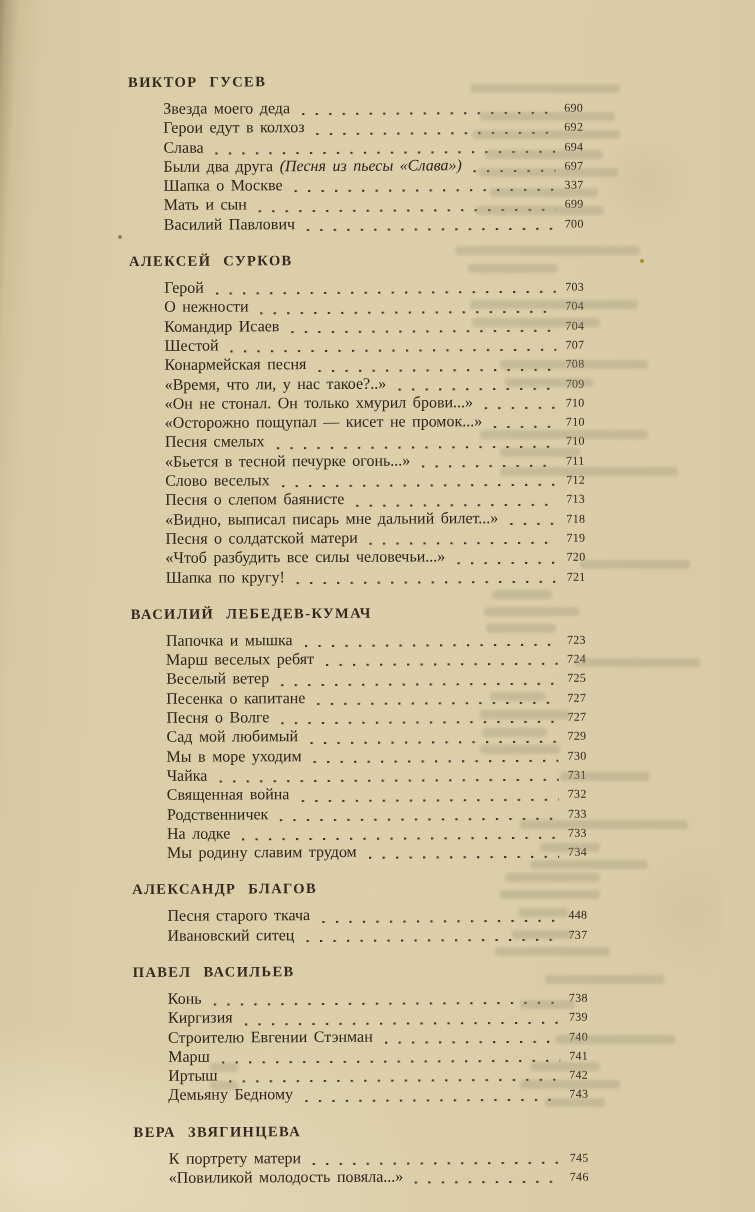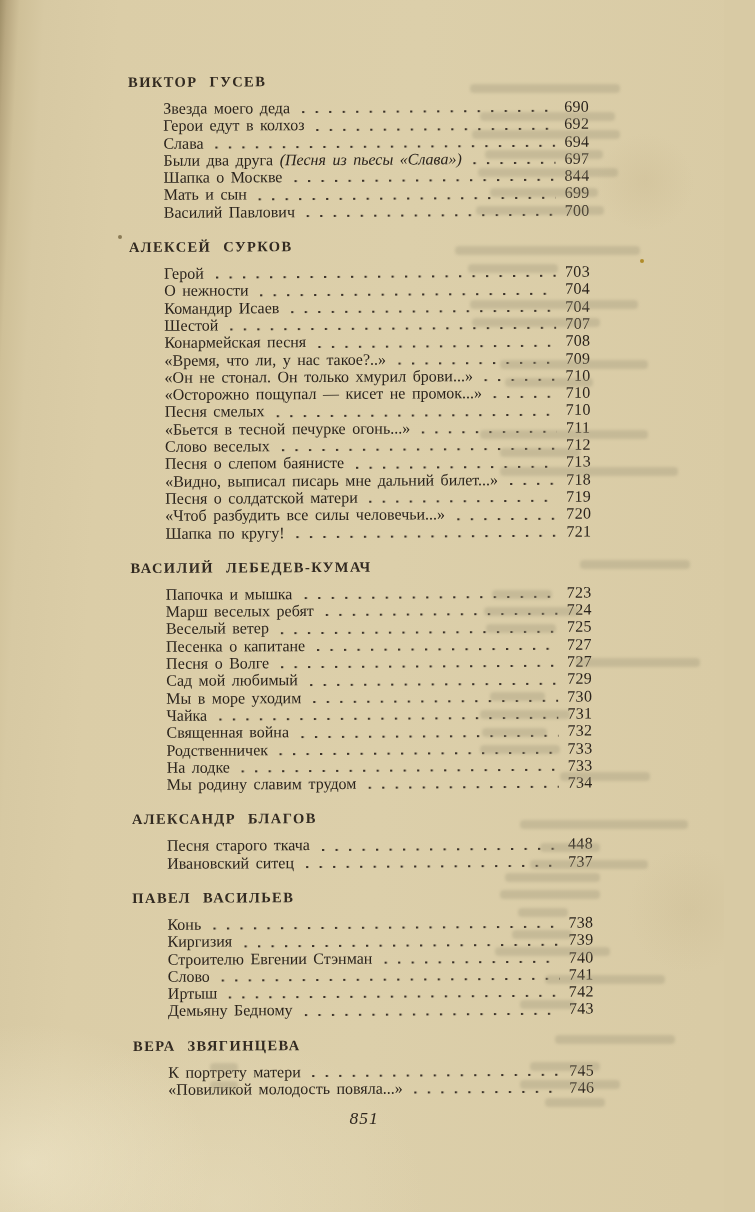--- a/index.html
+++ b/index.html
@@ -43,21 +43,21 @@
   .title .it{font-style:italic;}
   .leader{
     flex:1 1 auto;min-width:6px;align-self:flex-end;
     height:4px;margin:0 9px 2px 9px;
     background-image:radial-gradient(circle at 2px 2px, #3a3128 1.25px, transparent 1.55px);
     background-size:13.5px 4px;background-repeat:repeat-x;
     background-position:2px 0;
   }
   .num{
     flex:0 0 36px;text-align:left;
-    font-size:16px;letter-spacing:.3px;color:#2a231c;
+    font-size:12px;letter-spacing:.3px;color:#2a231c;
   }
   .folio{
     position:absolute;left:128px;top:1108px;width:472px;
     text-align:center;font-style:italic;font-size:17.5px;
     color:#2e261e;letter-spacing:1px;
   }
   .ghost{
     position:absolute;height:9px;border-radius:4px;
     background:#9e9679;opacity:.34;filter:blur(1.6px);
     pointer-events:none;
@@ -91,21 +91,21 @@
             <span class="num">694</span>
           </div>
           <div class="row">
             <span class="title">Были два друга<span class="it">&nbsp;(Песня из пьесы «Слава»)</span></span>
             <span class="leader"></span>
             <span class="num">697</span>
           </div>
           <div class="row">
             <span class="title">Шапка о Москве</span>
             <span class="leader"></span>
-            <span class="num">844</span>
+            <span class="num">337</span>
           </div>
           <div class="row">
             <span class="title">Мать и сын</span>
             <span class="leader"></span>
             <span class="num">699</span>
           </div>
           <div class="row">
             <span class="title">Василий Павлович</span>
             <span class="leader"></span>
             <span class="num">700</span>
@@ -289,21 +289,21 @@
             <span class="title">Киргизия</span>
             <span class="leader"></span>
             <span class="num">739</span>
           </div>
           <div class="row">
             <span class="title">Строителю Евгении Стэнман</span>
             <span class="leader"></span>
             <span class="num">740</span>
           </div>
           <div class="row">
-            <span class="title">Слово</span>
+            <span class="title">Марш</span>
             <span class="leader"></span>
             <span class="num">741</span>
           </div>
           <div class="row">
             <span class="title">Иртыш</span>
             <span class="leader"></span>
             <span class="num">742</span>
           </div>
           <div class="row">
             <span class="title">Демьяну Бедному</span>
@@ -321,21 +321,20 @@
             <span class="num">745</span>
           </div>
           <div class="row">
             <span class="title">«Повиликой молодость повяла...»</span>
             <span class="leader"></span>
             <span class="num">746</span>
           </div>
         </div>
       </div>
     </div>
-  <div class="folio">851</div>
 <div class="ghost" style="left: 470px; top: 84px; width: 150px;"></div>
     <div class="ghost" style="left: 480px; top: 112px; width: 135px;"></div>
     <div class="ghost" style="left: 472px; top: 130px; width: 148px;"></div>
     <div class="ghost" style="left: 485px; top: 150px; width: 118px;"></div>
     <div class="ghost" style="left: 478px; top: 168px; width: 140px;"></div>
     <div class="ghost" style="left: 490px; top: 188px; width: 108px;"></div>
     <div class="ghost" style="left: 476px; top: 206px; width: 128px;"></div>
     <div class="ghost" style="left: 455px; top: 246px; width: 185px;"></div>
     <div class="ghost" style="left: 468px; top: 264px; width: 90px;"></div>
     <div class="ghost" style="left: 470px; top: 300px; width: 168px;"></div>

